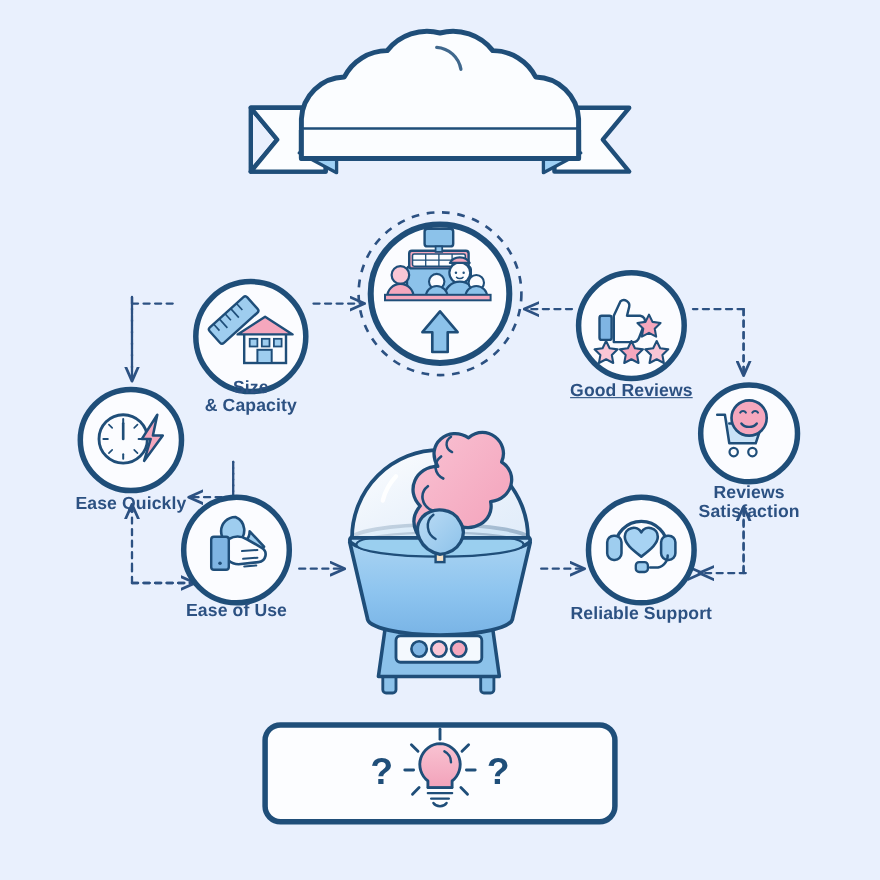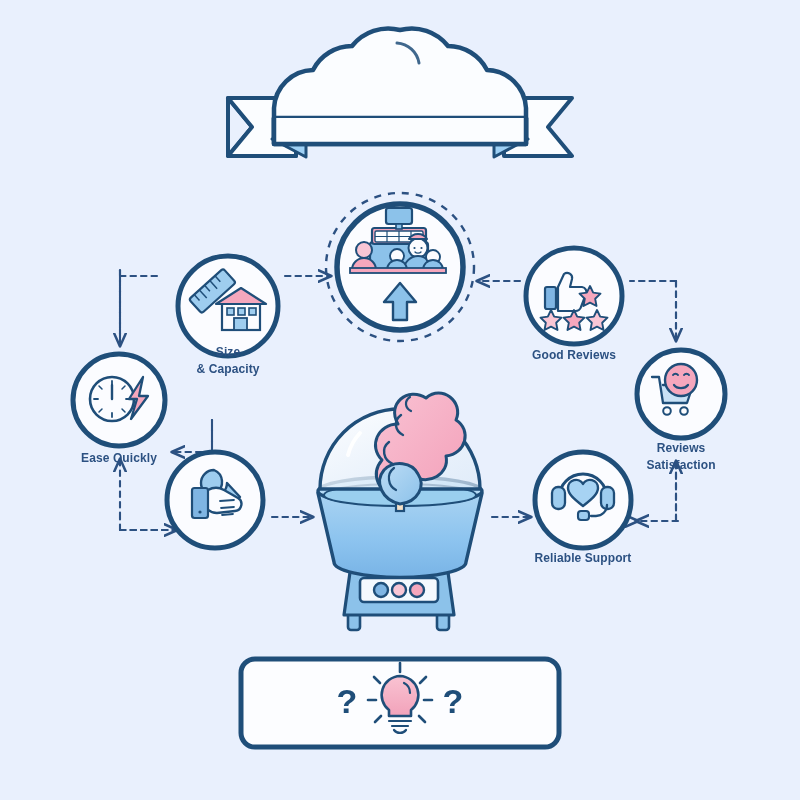--- a/index.html
+++ b/index.html
@@ -26,21 +26,21 @@
     left: 0;
     top: 0;
     width: 800px;
     height: 800px;
   }
   .node-label {
     position: absolute;
     text-align: center;
     color: #2c5182;
     font-weight: bold;
-    font-size: 12px;
+    font-size: 16px;
     line-height: 17px;
     letter-spacing: 0.1px;
     white-space: pre-line;
     pointer-events: none;
   }
   .hit {
     position: absolute;
     border-radius: 50%;
   }
 </style>
@@ -323,22 +323,23 @@
       <text x="347" y="713" font-family="Liberation Sans, sans-serif" font-size="34" font-weight="bold" fill="#1f4e79" text-anchor="middle">?</text>
       <text x="453" y="713" font-family="Liberation Sans, sans-serif" font-size="34" font-weight="bold" fill="#1f4e79" text-anchor="middle">?</text>
     </g>
   </svg>
 
   <div class="node-label" style="left:148px; top:344px; width:160px;">Size
 &amp; Capacity</div>
 
   <div class="node-label" style="left:39px; top:450px; width:160px;">Ease Quickly</div>
 
-
-  <div class="node-label" style="left:494px; top:347px; width:160px;">Good Reviews</div>
+  <div class="node-label" style="left:135px; top:547px; width:160px;">Ease of Use</div>
+
+  <div class="node-label" style="left:494px; top:347px; width:160px;text-decoration:underline;">Good Reviews</div>
 
   <div class="node-label" style="left:601px; top:440px; width:160px;">Reviews
 Satisfaction</div>
 
   <div class="node-label" style="left:503px; top:550px; width:160px;">Reliable Support</div>
 
   <div class="hit" style="left:178px; top:256px; width:100px; height:100px;"></div>
   <div class="hit" style="left:73px; top:354px; width:92px; height:92px;"></div>
   <div class="hit" style="left:167px; top:452px; width:96px; height:96px;"></div>
   <div class="hit" style="left:526px; top:248px; width:96px; height:96px;"></div>

